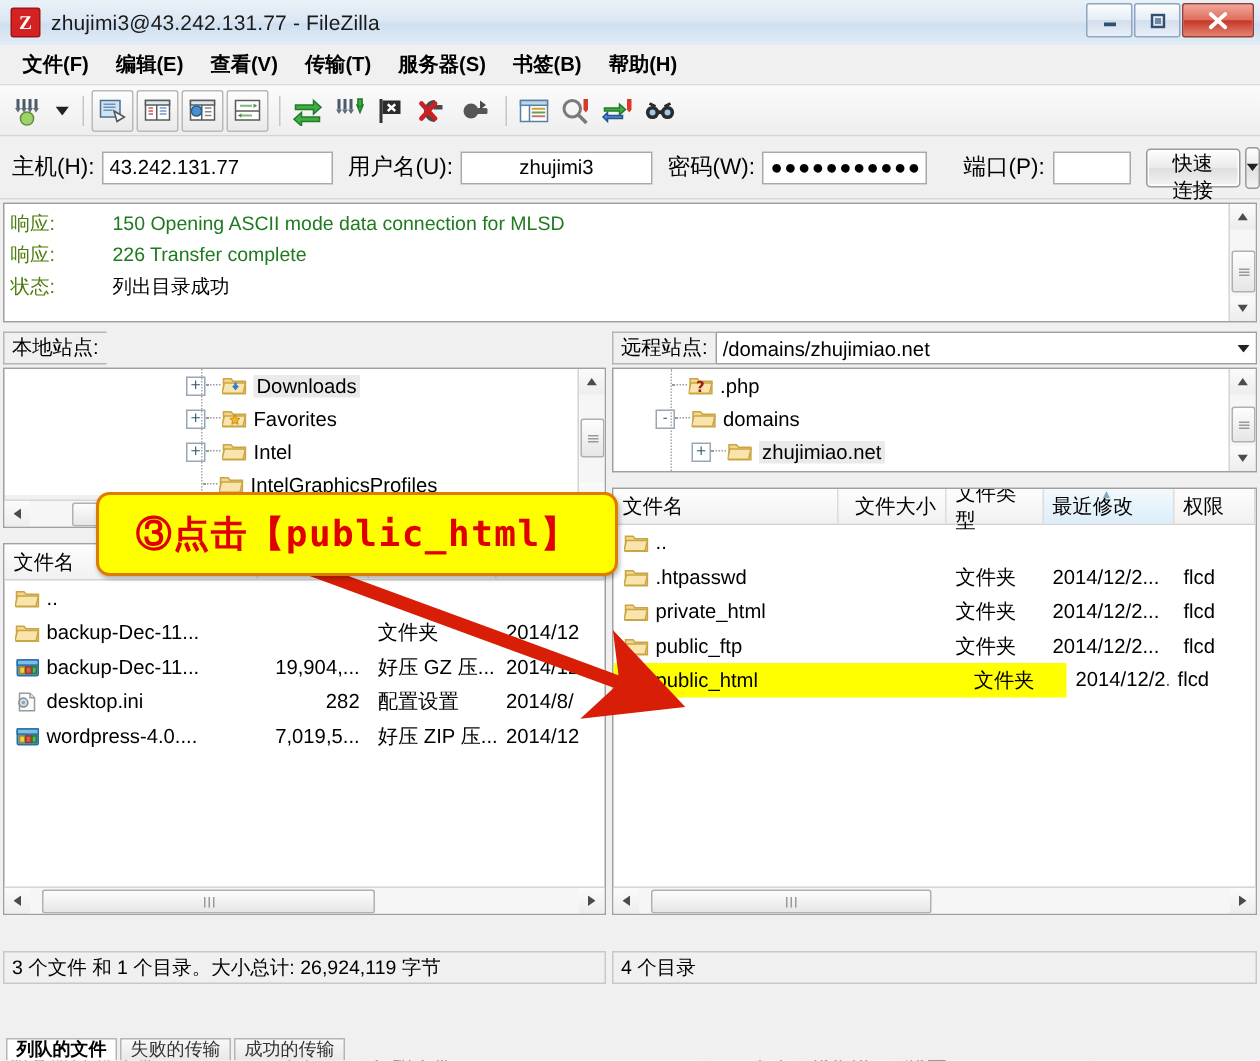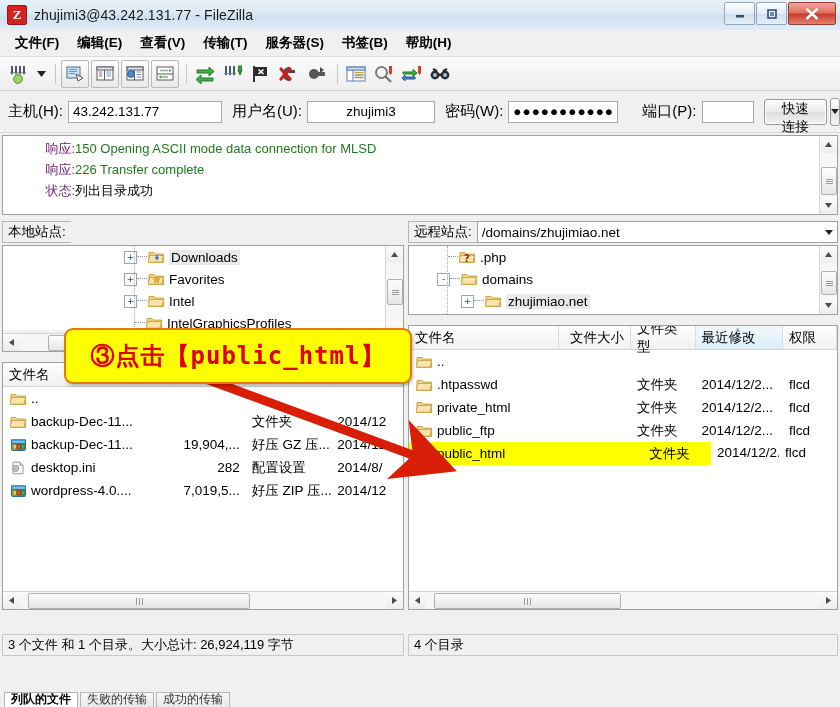--- a/index.html
+++ b/index.html
@@ -86,21 +86,21 @@
     display:flex;align-items:center;justify-content:center;
   }
 
   
   .logpane{
     position:absolute;left:2px;top:135px;width:836px;height:80px;
     background:#fff;border:1px solid #a0a0a0;box-sizing:border-box;
     overflow:hidden;
   }
   .logrow{display:flex;font-size:13px;line-height:17px;padding:4px 0 0 4px;}
-  .logtype{width:68px;flex:none;color:#701a75;text-align:right;}
+  .logtype{width:68px;flex:none;color:#4d7c0f;}
   .logmsg.green{color:#1f7a1f;}
   .logmsg.black{color:#000;}
   .vscroll{
     position:absolute;right:0;top:0;width:17px;height:100%;
     background:#f0f0f0;border-left:1px solid #d6d6d6;
     display:flex;flex-direction:column;align-items:center;
   }
   .sb-arrow{
     width:17px;height:17px;flex:none;
     background:linear-gradient(#fbfbfb,#ededed);
@@ -655,21 +655,21 @@
         </span>
         <span>.htpasswd</span>
       </div>
       <div class="lcell right" style="width:80px"></div>
       <div class="lcell" style="width:72px">文件夹</div>
       <div class="lcell" style="width:98px">2014/12/2...</div>
       <div class="lcell" style="width:60px">flcd</div>
     </div>
 
     <div class="lrow">
-      <div class="lcell" style="width:170px;display:flex;align-items:flex-start">
+      <div class="lcell" style="width:170px;display:flex;align-items:flex-end">
         <span class="folder">
           <svg width="17" height="14" viewBox="0 0 17 14">
               <path d="M1 2.5 h5 l1.4 1.6 h8.2 v8.4 h-14.6 z" fill="#f4d68a" stroke="#c9a544"></path>
               <path d="M1.6 5.4 h14 l-1.6 6.8 h-14 z" fill="#fae4ad" stroke="#c9a544"></path>
             </svg>
         </span>
         <span>private_html</span>
       </div>
       <div class="lcell right" style="width:80px"></div>
       <div class="lcell" style="width:72px">文件夹</div>

